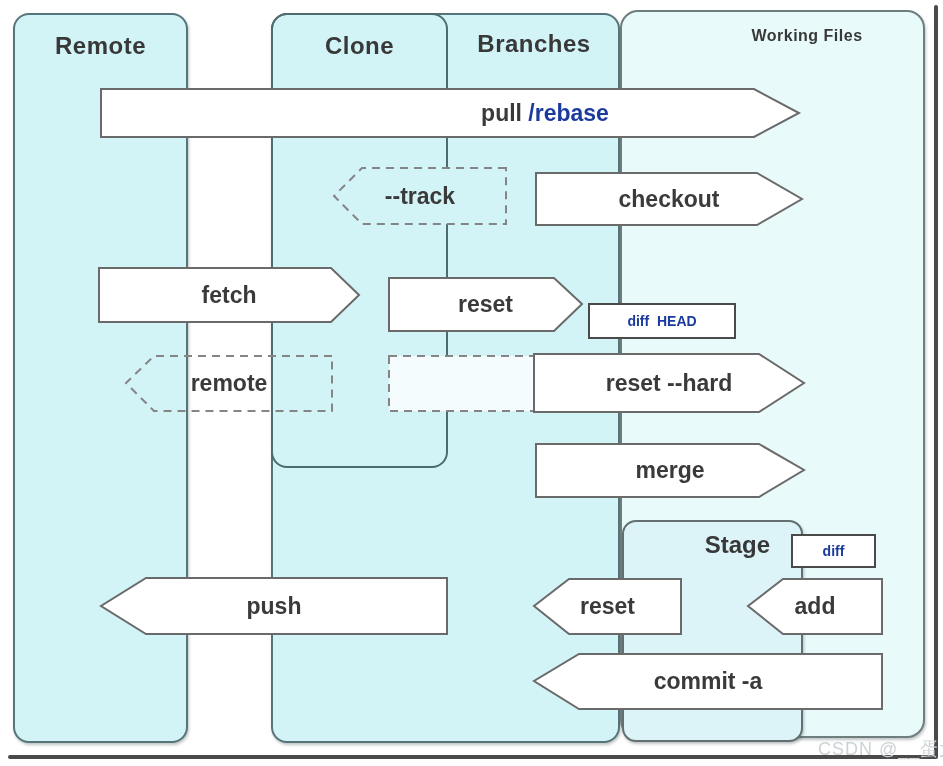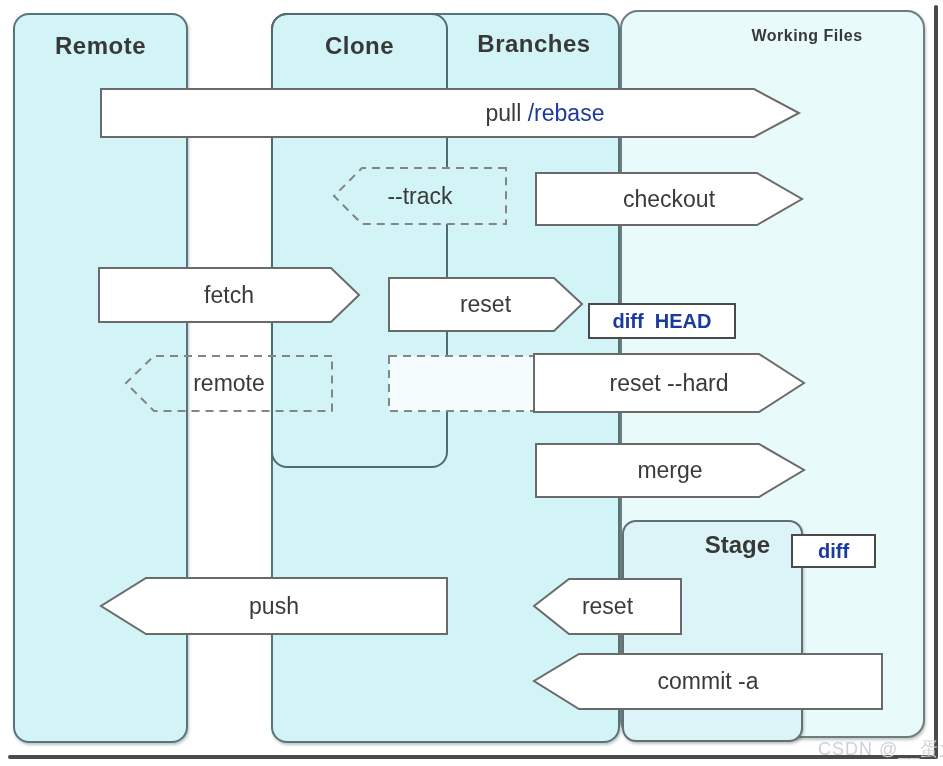--- a/index.html
+++ b/index.html
@@ -30,29 +30,29 @@
     position:absolute; text-align:center; font-size:24px; font-weight:600;
     color:#383838; letter-spacing:0.5px;
   }
   .wf-hdr { font-size:16px; }
 
   
   .arrow { position:absolute; z-index:5; }
   .arrow svg { position:absolute; left:0; top:0; overflow:visible; }
   .arrow .lbl {
     position:absolute; inset:0; display:flex; align-items:center; justify-content:center;
-    font-size:23px; font-weight:400; color:#3a3a3a; white-space:pre;
+    font-size:23px; font-weight:700; color:#3a3a3a; white-space:pre;
   }
   .navy { color:#1b3a9e; }
 
   
   .tagbox {
     position:absolute; z-index:6; background:#ffffff; border:2px solid #4a4a4a;
     display:flex; align-items:center; justify-content:center;
-    font-size:20px; font-weight:700; color:#1b3a9e; white-space:pre;
+    font-size:14px; font-weight:700; color:#1b3a9e; white-space:pre;
   }
   .stage-lbl {
     position:absolute; z-index:6; text-align:right; font-size:24px; font-weight:600; color:#383838;
   }
 
   
   .frame-right  { position:absolute; left:934px; top:5px;  width:4px;  height:753px; background:#4a4a4a; border-radius:2px; z-index:8; }
   .frame-bottom { position:absolute; left:8px;  top:755px; width:930px; height:4px; background:#4a4a4a; border-radius:2px; z-index:8; }
 
   .watermark {
@@ -143,20 +143,26 @@
   <div class="stage-lbl" style="left:650px;top:531px;width:120px;">Stage</div>
   <div class="tagbox" style="left:767px;top:534px;width:85px;height:34px;margin-left:24px;">diff</div>
 
   <div class="arrow" style="left:533px;top:578px;width:149px;height:57px;">
     <svg width="149" height="57" viewBox="0 0 149 57">
       <polygon points="148,1 36,1 1,28 36,56 148,56" fill="#ffffff" stroke="#6a6a6a" stroke-width="2"></polygon>
     </svg>
     <div class="lbl">reset</div>
   </div>
 
+  <div class="arrow" style="left:747px;top:578px;width:136px;height:57px;">
+    <svg width="136" height="57" viewBox="0 0 136 57">
+      <polygon points="135,1 36,1 1,28 36,56 135,56" fill="#ffffff" stroke="#6a6a6a" stroke-width="2"></polygon>
+    </svg>
+    <div class="lbl">add</div>
+  </div>
 
   <div class="arrow" style="left:100px;top:577px;width:348px;height:58px;">
     <svg width="348" height="58" viewBox="0 0 348 58">
       <polygon points="347,1 46,1 1,29 46,57 347,57" fill="#ffffff" stroke="#6a6a6a" stroke-width="2"></polygon>
     </svg>
     <div class="lbl">push</div>
   </div>
 
   <div class="arrow" style="left:533px;top:653px;width:350px;height:57px;">
     <svg width="350" height="57" viewBox="0 0 350 57">

